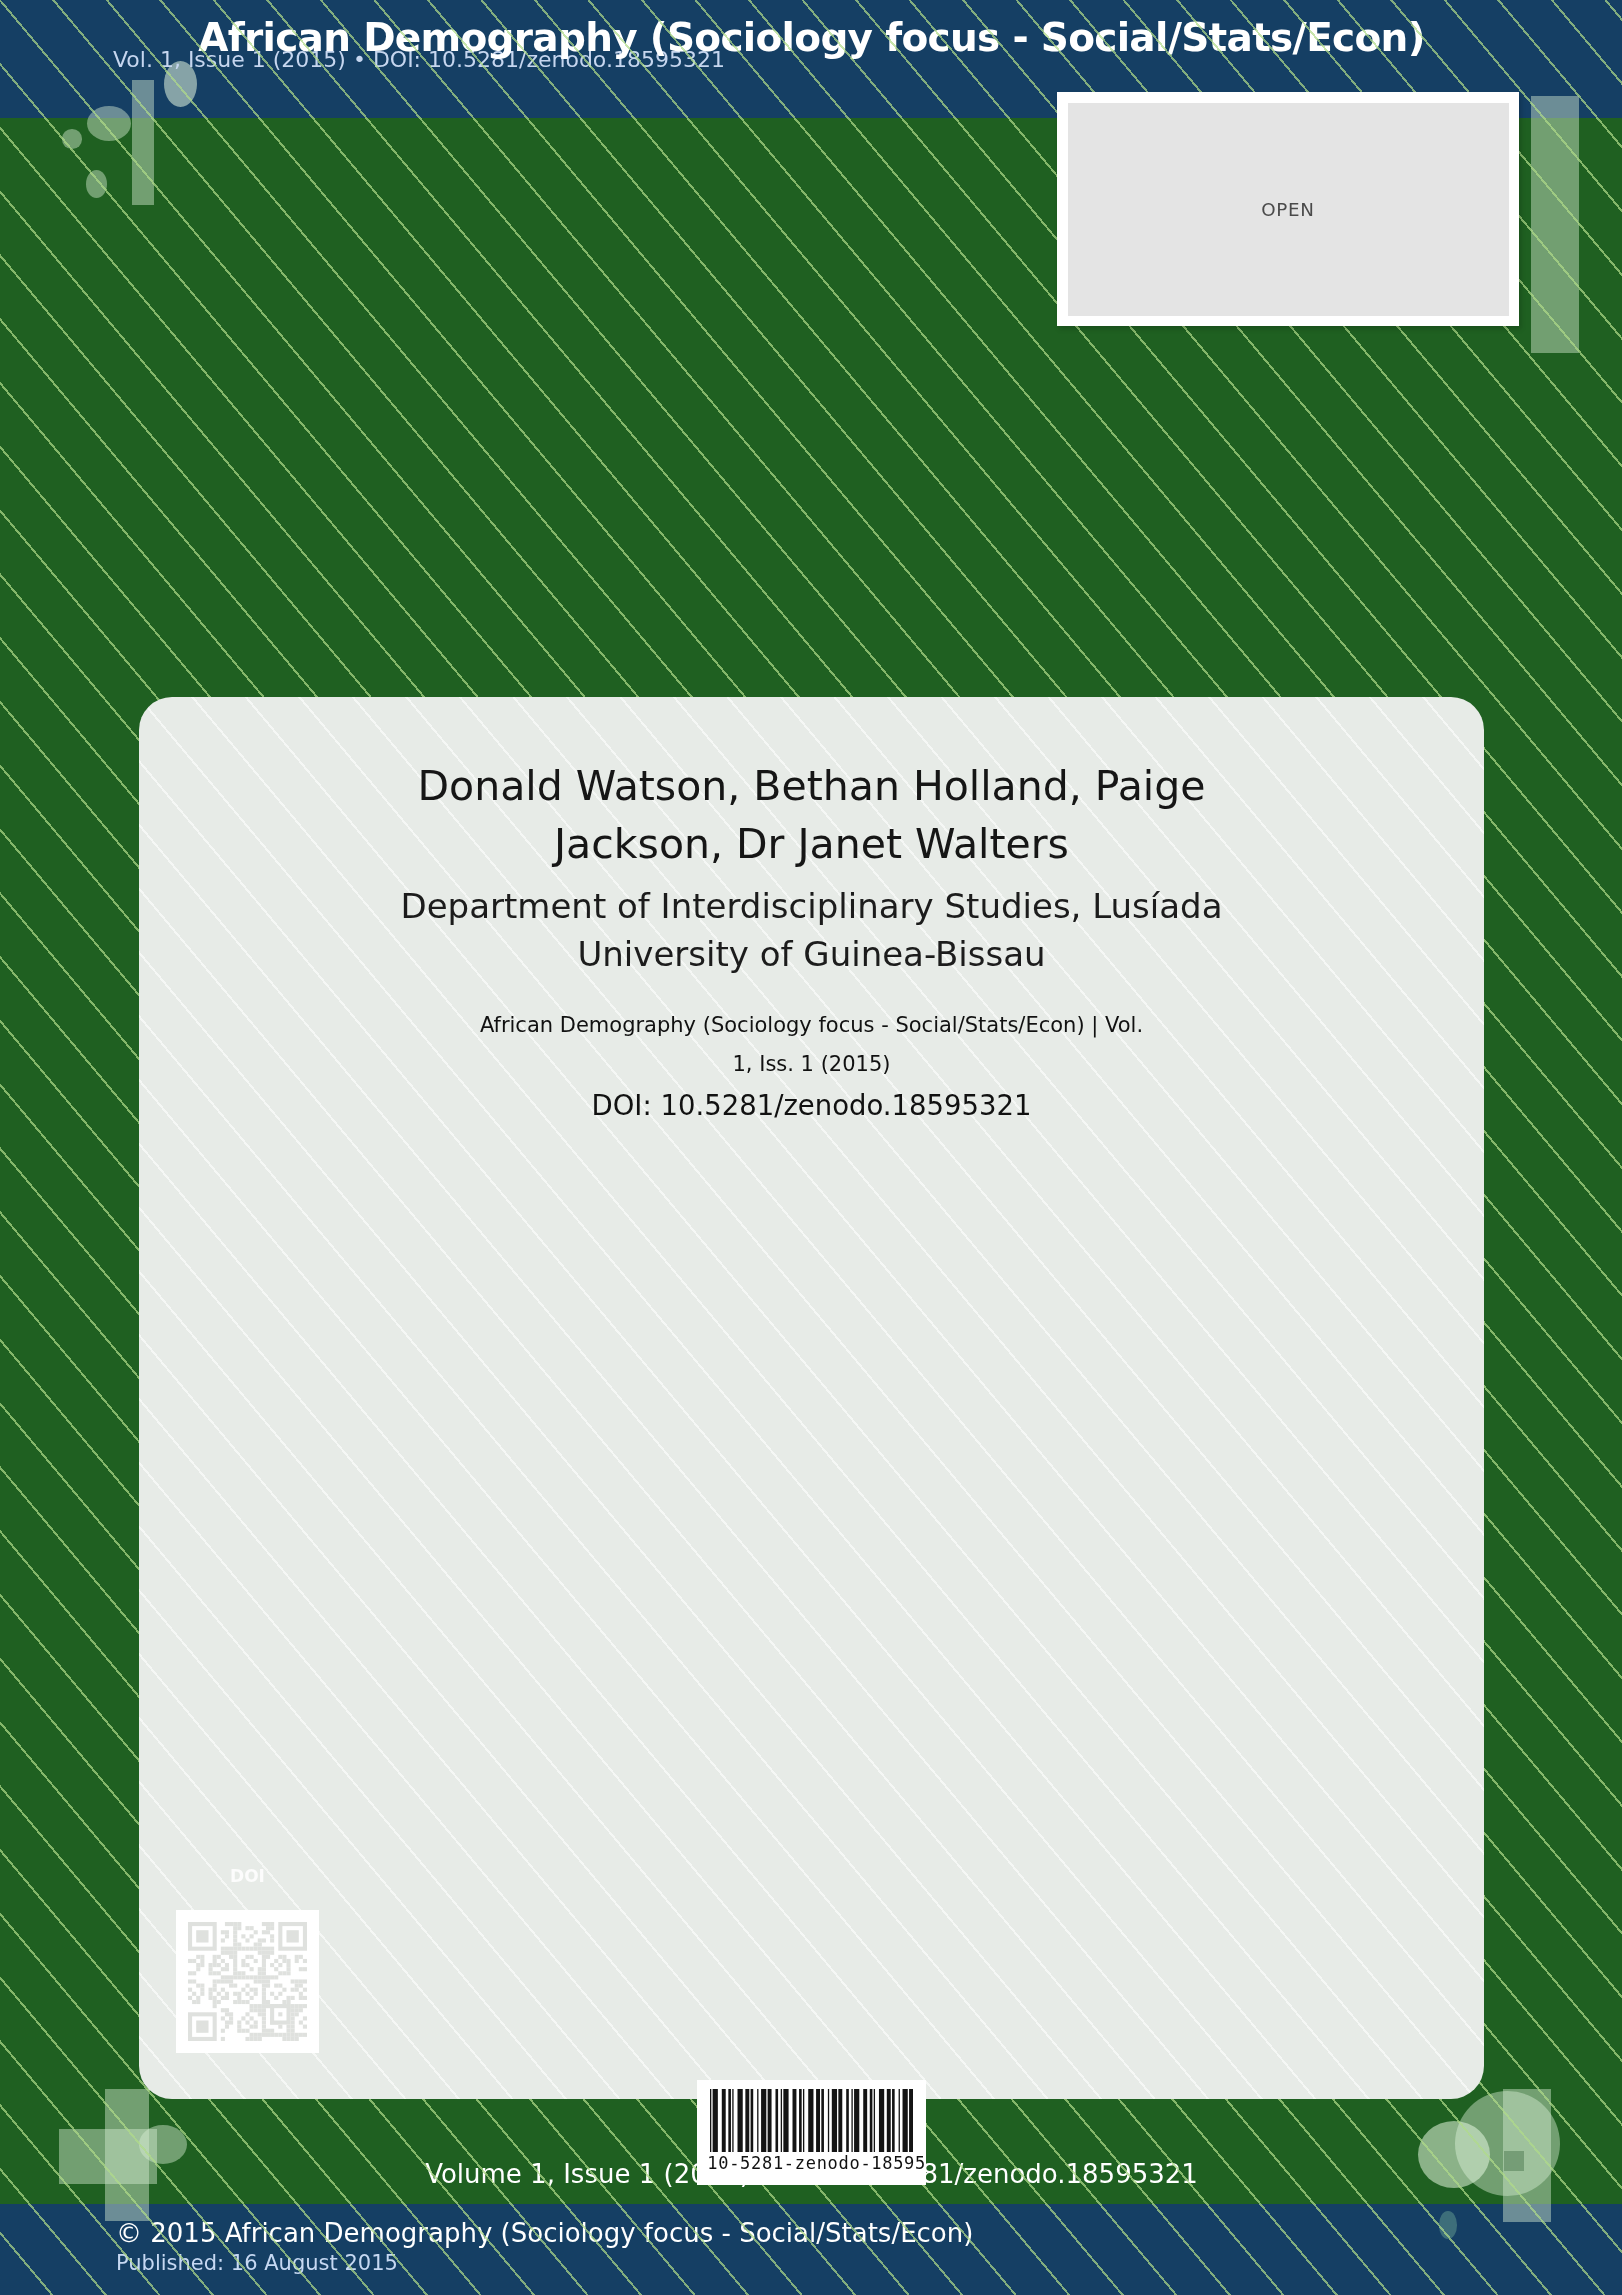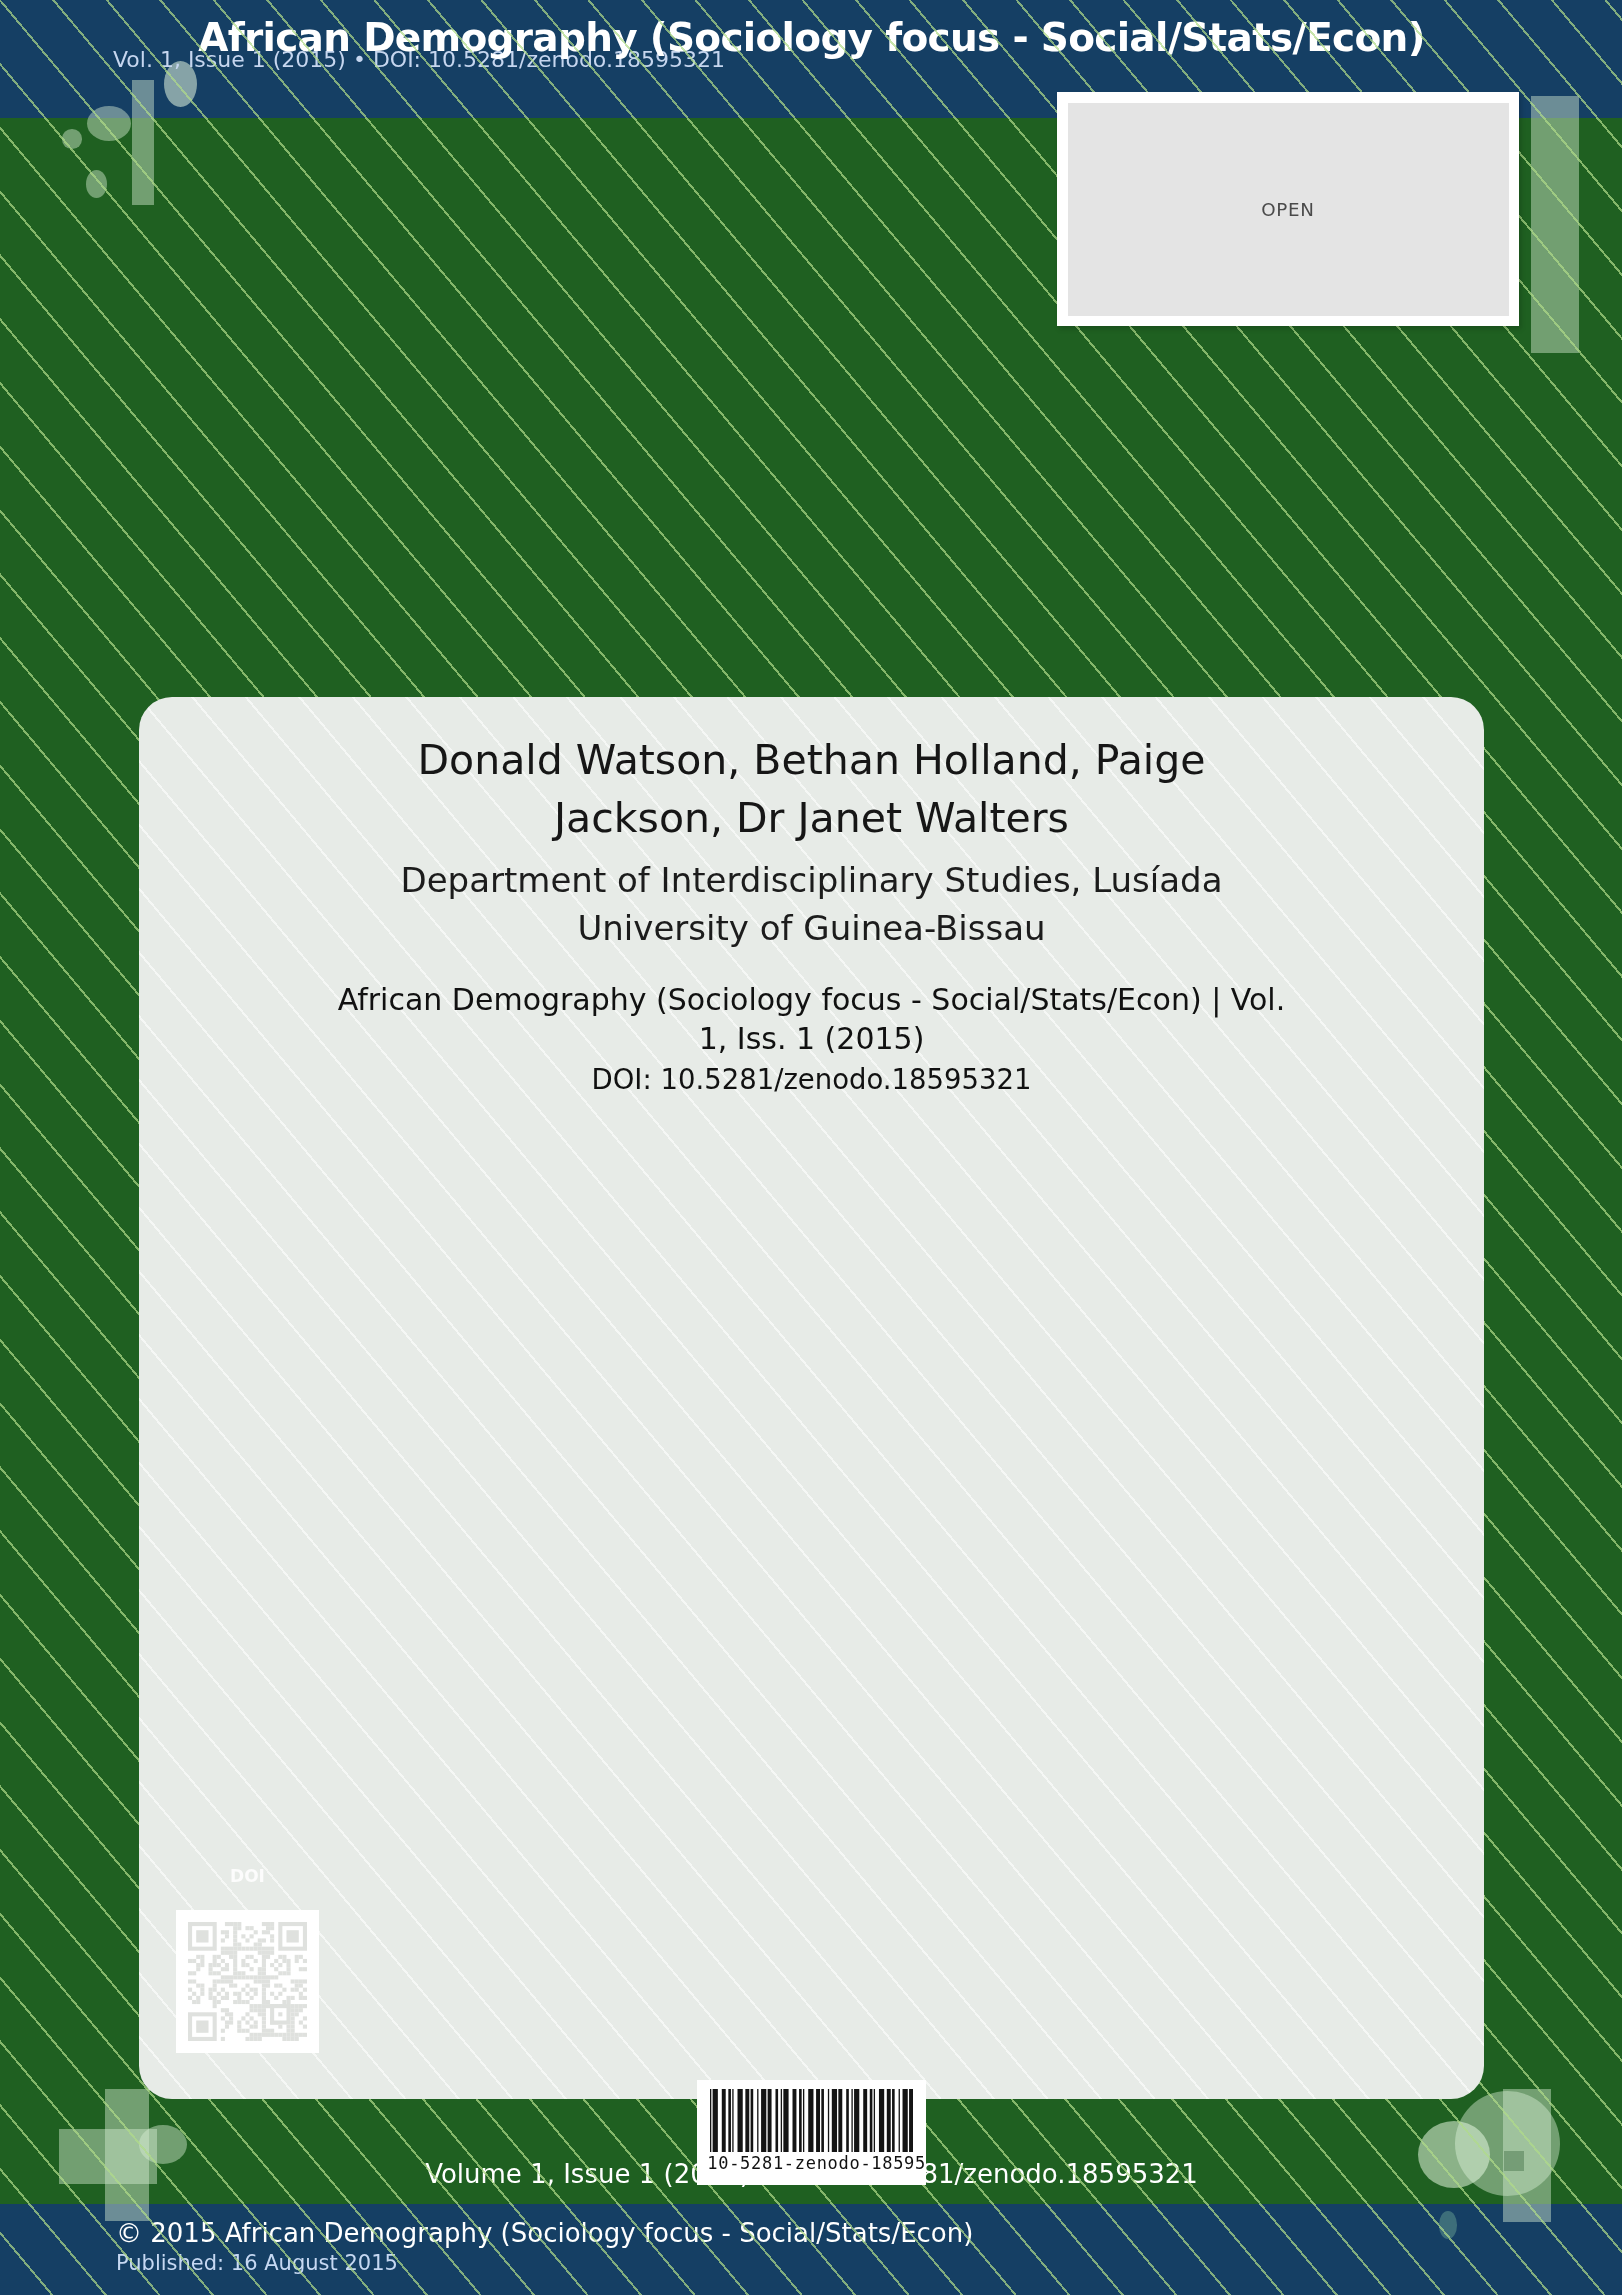--- a/index.html
+++ b/index.html
@@ -60,30 +60,30 @@
         rgba(255,255,255,0) 0 39px,
         rgba(255,255,255,.6) 39px 41px) #e7ebe7;
     text-align:center;
   }
   .card__title{
     margin:0;padding-top:52px;
     font-size:63px;line-height:85px;font-weight:bold;color:#0c0c0c;
     letter-spacing:-1.3px;white-space:pre-line;
   }
   .card__authors{
-    margin:34px auto 0 auto;width:982px;
+    margin:60px auto 0 auto;width:982px;
     font-size:41px;line-height:58px;color:#161616;white-space:pre-line;
   }
   .card__affiliation{
     margin:9.2px auto 0 auto;width:982px;
     font-size:34px;line-height:48px;color:#1c1c1c;white-space:pre-line;
   }
   .card__journal{
     margin:27.5px auto 0 auto;width:1021px;
-    font-size:30px;line-height:39px;color:#111;white-space:pre-line;
+    font-size:21px;line-height:39px;color:#111;white-space:pre-line;
   }
   .card__doi{
     margin:2.6px auto 0 auto;width:1021px;
     font-size:27.5px;line-height:39px;color:#111;
   }
   .qr-label{
     position:absolute;left:37px;top:1169px;width:143px;
     font-size:17px;font-weight:bold;color:rgba(255,255,255,.85);
     text-align:center;
   }

